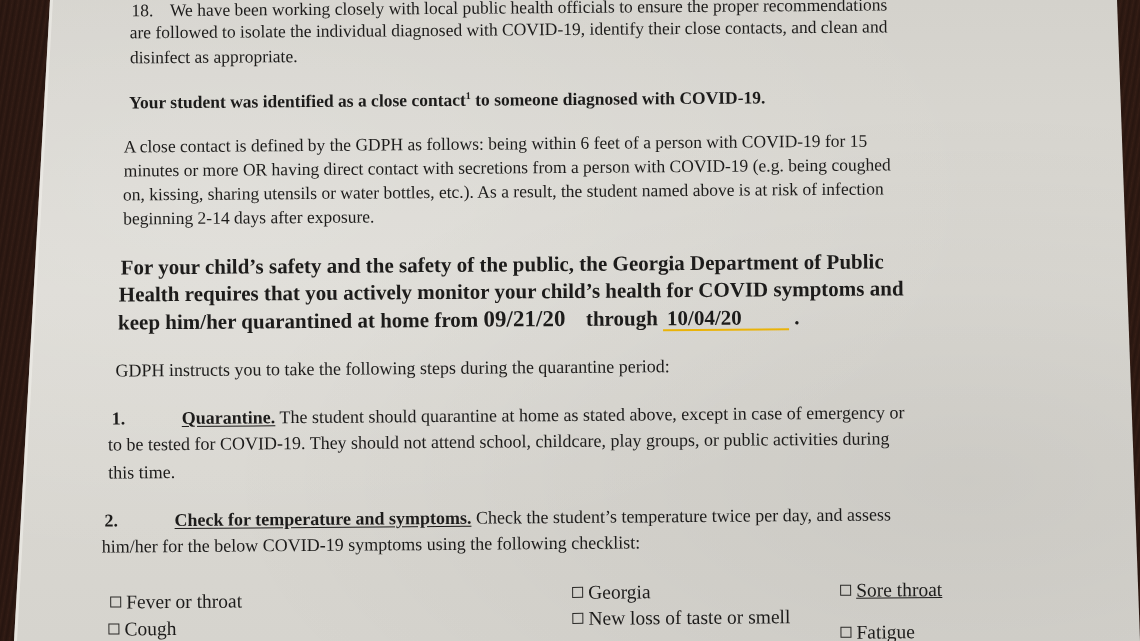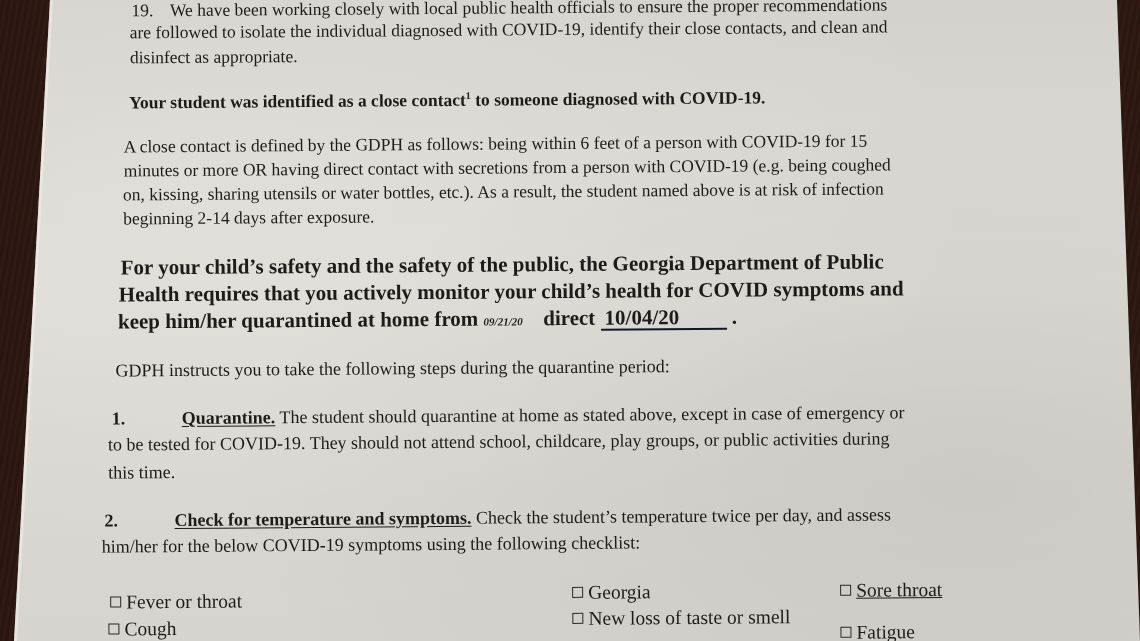--- a/index.html
+++ b/index.html
@@ -46,25 +46,25 @@
     }
     .line {
       position: absolute;
       white-space: nowrap;
       letter-spacing: 0;
     }
     .p19 { font-size: 17.5px; }
     .bold-sm { font-size: 17.5px; font-weight: bold; }
     .def { font-size: 17.5px; }
     .big { font-size: 21px; font-weight: bold; }
-    .date-small { font-size: 11px; font-style: italic; }
+    .date-small { font-size: 23px; }
     .date-ul {
       display: inline-block;
       min-width: 122px;
-      border-bottom: 2px solid #0f172a;
+      border-bottom: 2px solid #eab308;
       line-height: 1.0;
       padding-left: 4px;
     }
     .body { font-size: 18px; }
     .num { display: inline-block; width: 70px; font-weight: bold; }
     .ul-bold { font-weight: bold; text-decoration: underline; text-underline-offset: 2px; }
     .check {
       position: absolute;
       font-size: 19.5px;
       white-space: nowrap;
@@ -80,42 +80,42 @@
   </style>
 </head>
 <body>
 
 <div class="paper"></div>
 <div class="edge-left"></div>
 
 <div class="content">
 
   <div class="line p19" style="left:134px; top:-3px;">
-    <span>19.</span>
+    <span>18.</span>
     <span style="display:inline-block;width:8px;"></span>
     <span>We have been working closely with local public health officials to ensure the proper recommendations</span>
   </div>
   <div class="line p19" style="left:132px; top:19px;">are followed to isolate the individual diagnosed with COVID-19, identify their close contacts, and clean and</div>
   <div class="line p19" style="left:132px; top:44px;">disinfect as appropriate.</div>
 
   <div class="line bold-sm" style="left:131px; top:89px;">
     <span>Your student was identified as a close contact</span><sup style="font-size:10px;">1</sup><span> to someone diagnosed with COVID-19.</span>
   </div>
 
   <div class="line def" style="left:125px; top:133px;">A close contact is defined by the GDPH as follows:  being within 6 feet of a person with COVID-19 for 15</div>
   <div class="line def" style="left:125px; top:157px;">minutes or more OR having direct contact with secretions from a person with COVID-19 (e.g. being coughed</div>
   <div class="line def" style="left:124px; top:181px;">on, kissing, sharing utensils or water bottles, etc.). As a result, the student named above is at risk of infection</div>
   <div class="line def" style="left:124px; top:205px;">beginning 2-14 days after exposure.</div>
 
   <div class="line big" style="left:121px; top:252px;">For your child’s safety and the safety of the public, the Georgia Department of Public</div>
   <div class="line big" style="left:119px; top:279px;">Health requires that you actively monitor your child’s health for COVID symptoms and</div>
   <div class="line big" style="left:118px; top:306px;">
     <span>keep him/her quarantined at home from </span><span class="date-small">09/21/20</span>
     <span style="display:inline-block;width:10px;"></span>
-    <span>direct</span>
+    <span>through</span>
     <span class="date-ul"><span>10/04/20</span></span>
     <span>.</span>
   </div>
 
   <div class="line body" style="left:115px; top:357px;">GDPH instructs you to take the following steps during the quarantine period:</div>
 
   <div class="line body" style="left:111px; top:405px;">
     <span class="num">1.</span><span class="ul-bold">Quarantine.</span><span> The student should quarantine at home as stated above, except in case of emergency or</span>
   </div>
   <div class="line body" style="left:107px; top:431px;">to be tested for COVID-19. They should not attend school, childcare, play groups, or public activities during</div>

